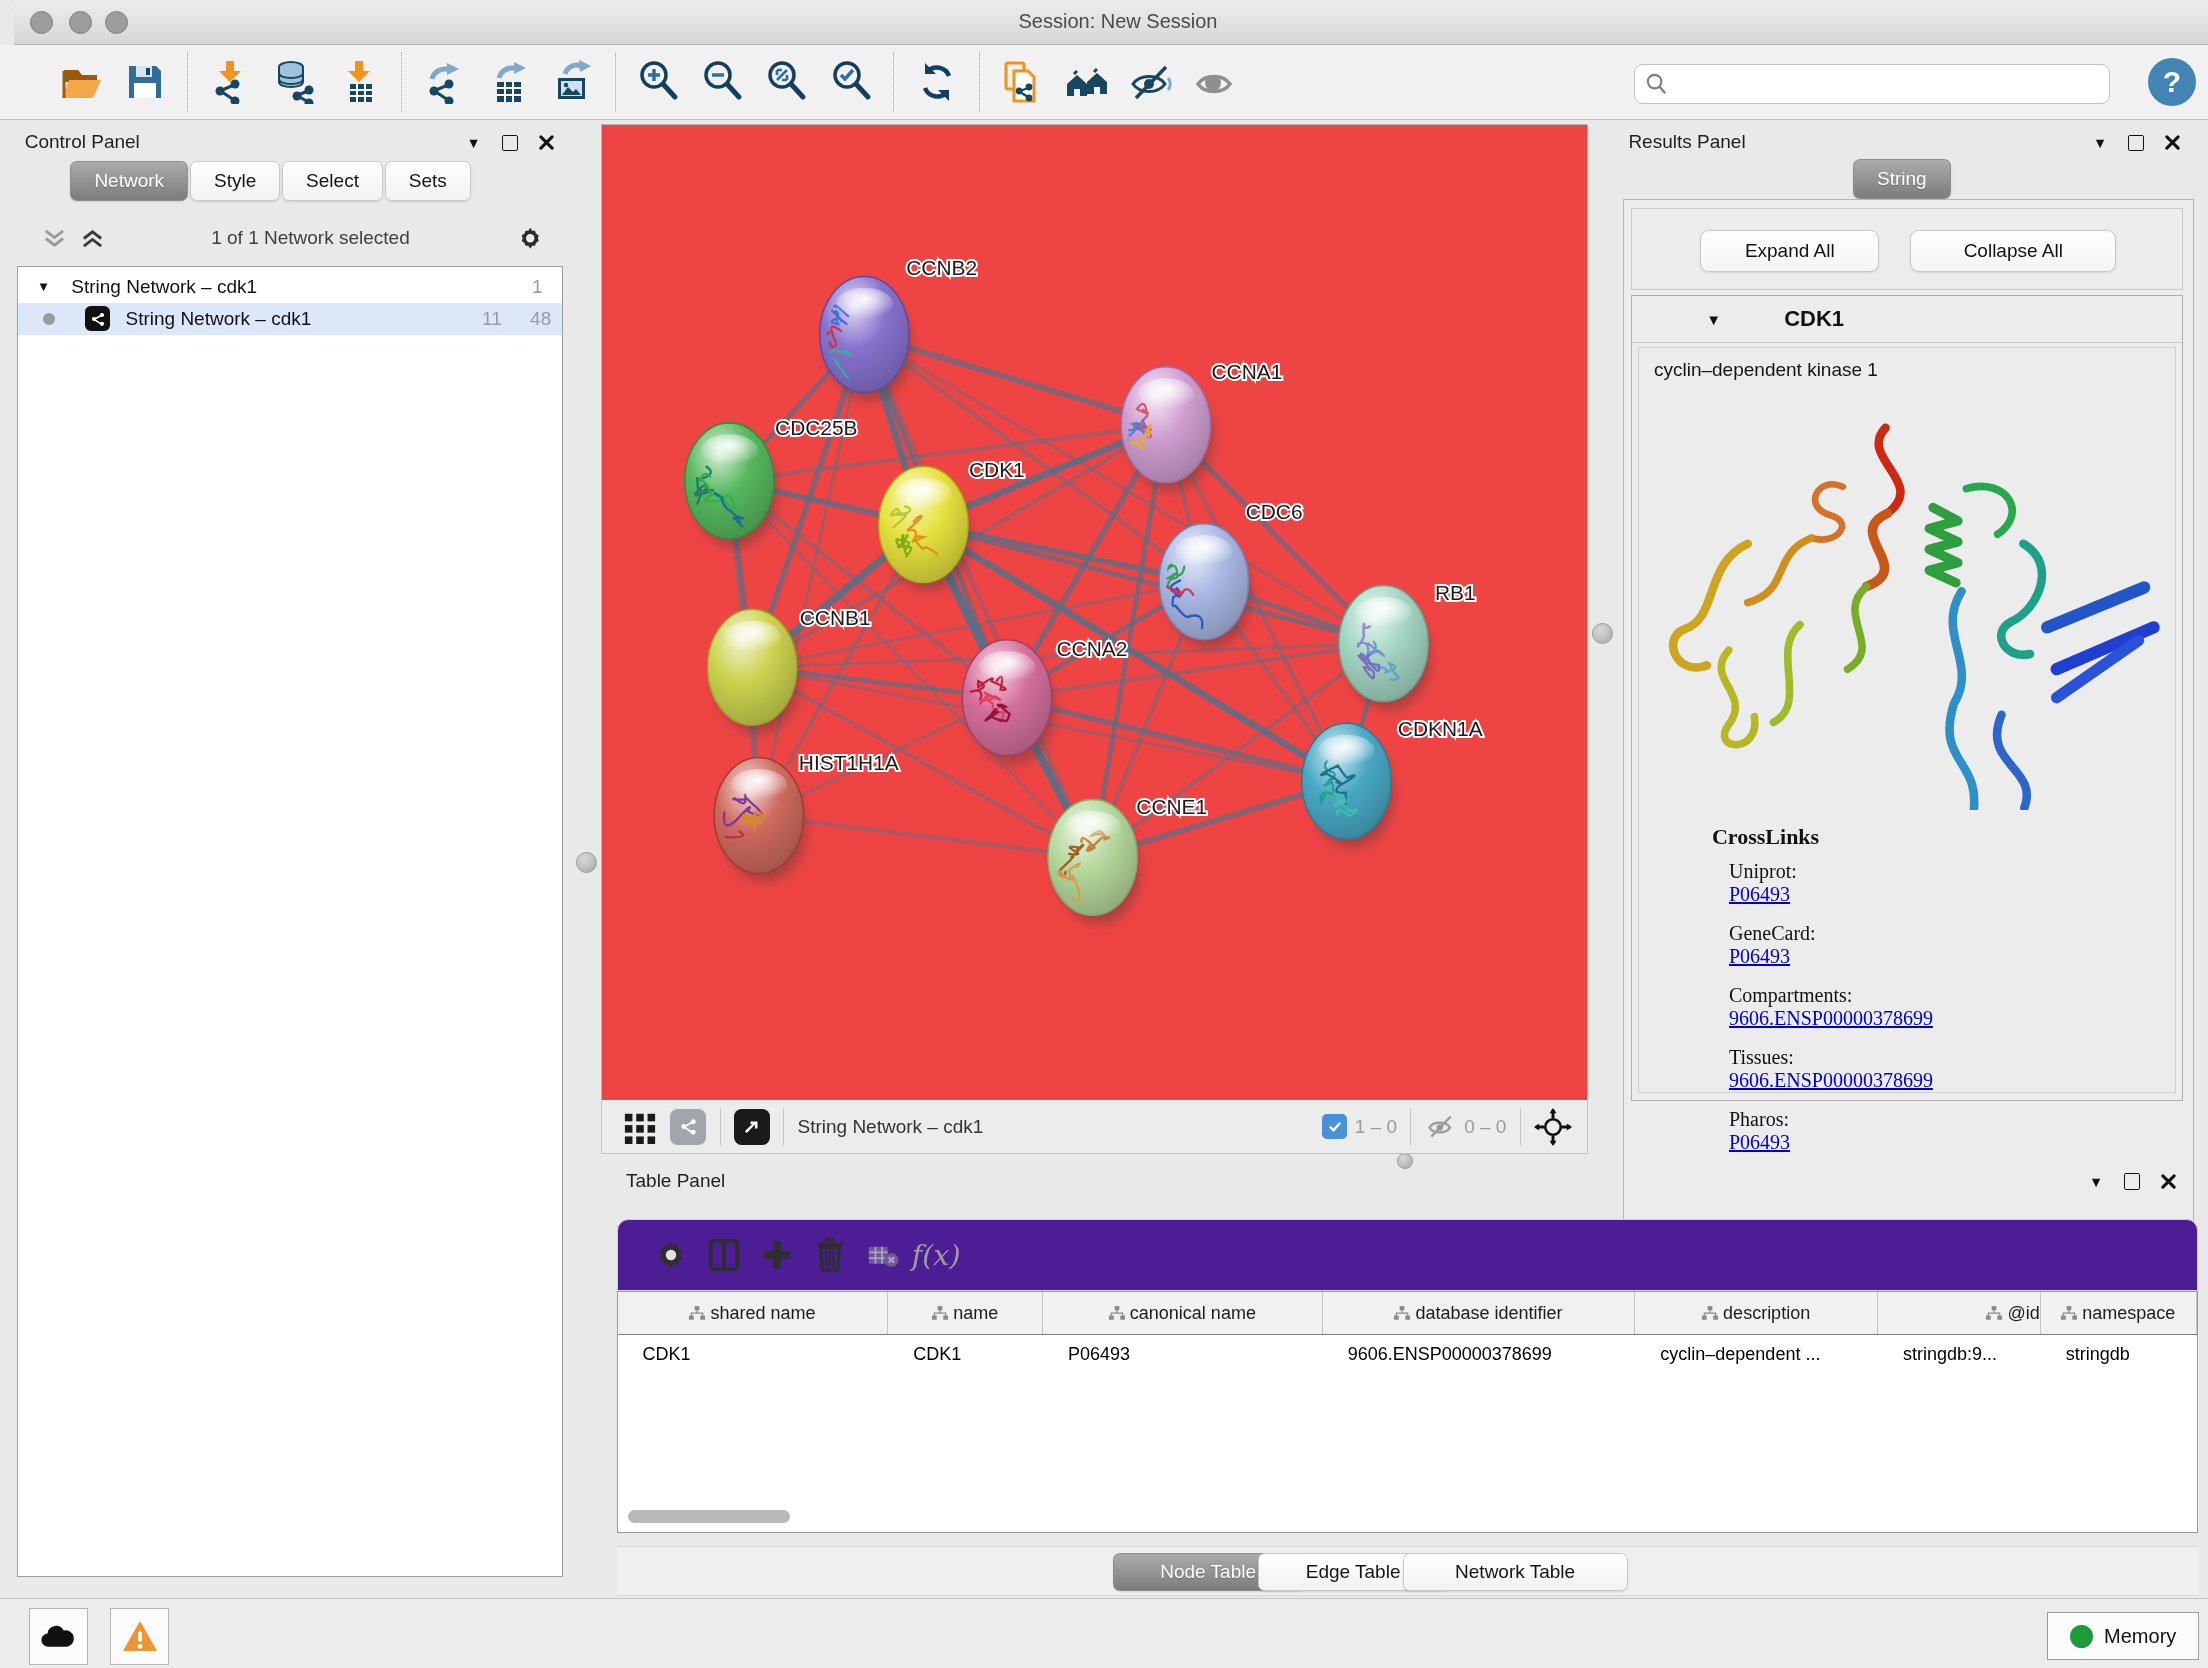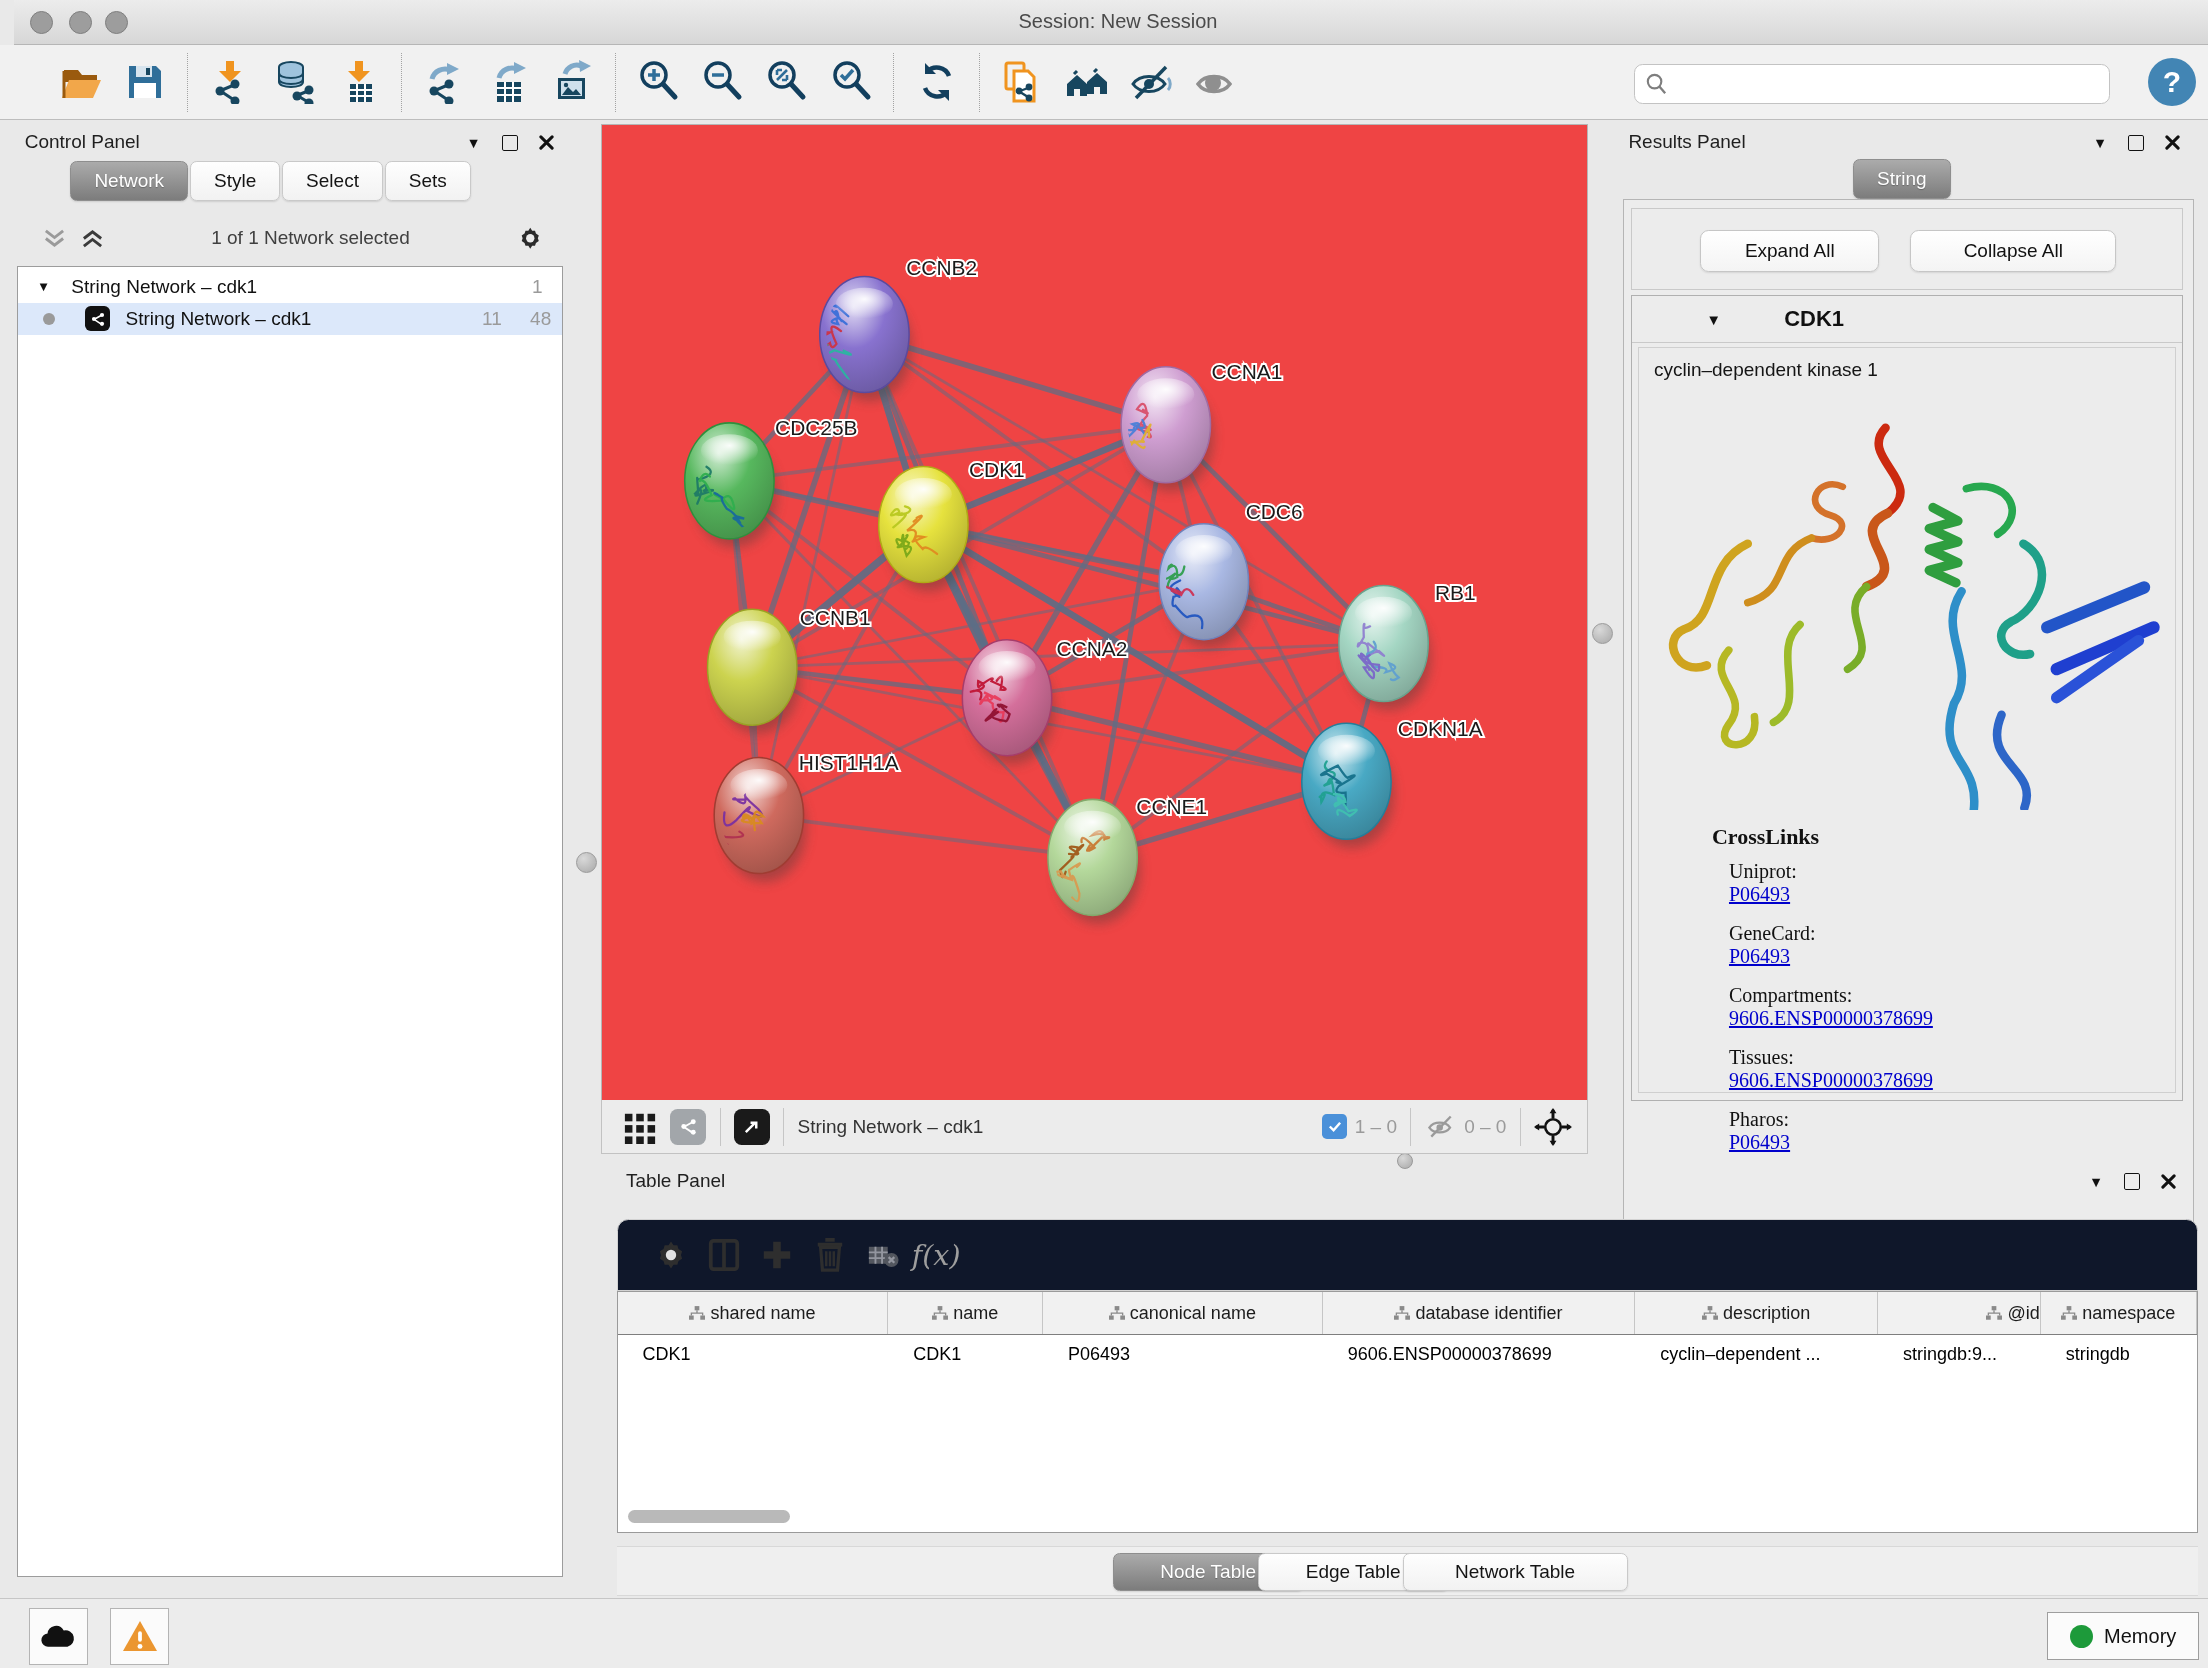--- a/index.html
+++ b/index.html
@@ -52,21 +52,21 @@
   #rp-inner{position:absolute;left:5.7px;top:51px;width:536px;height:744px;border:1px solid #cfcfcf;}
   #rp-desc{position:absolute;left:15px;top:11.4px;font-size:19px;color:#151515;}
   #protein-img{position:absolute;left:9.5px;top:53px;}
   #crosslinks{position:absolute;left:14px;top:476px;width:100%;font-family:"Liberation Serif",serif;}
   #cl-head{font-size:22px;font-weight:bold;color:#111;margin-left:59px;margin-bottom:9.5px;}
   .clrow{display:flex;margin-left:76px;margin-bottom:16px;font-size:20px;flex-direction:column;}
   .cllabel{width:190px;color:#111;}
   .cllink{color:#0000cc;text-decoration:underline;}
   
   #table-panel{position:absolute;left:609px;top:1162px;width:1600px;height:436px;}
-  #tp-toolbar{position:absolute;left:7.6px;top:57px;width:1581px;height:72px;background:#0f172a;border:1px solid #d2d2d2;border-radius:11.4px 11.4px 0 0;display:flex;align-items:center;padding-left:27px;box-sizing:border-box;}
+  #tp-toolbar{position:absolute;left:7.6px;top:57px;width:1581px;height:72px;background:#4c1d95;border:1px solid #d2d2d2;border-radius:11.4px 11.4px 0 0;display:flex;align-items:center;padding-left:27px;box-sizing:border-box;}
   .tp-ic{width:53px;height:42px;display:flex;align-items:center;justify-content:center;}
   #fx-icon{font-family:"DejaVu Serif",serif;font-style:italic;font-size:28.5px;color:#9e9e9e;}
   #tbl{position:absolute;left:7.6px;top:129px;width:1581px;height:242px;background:#fff;border:1px solid #9a9a9a;box-sizing:border-box;}
   #tbl-head{display:flex;height:42px;background:#f1f1f1;border-bottom:1.9px solid #7e7e7e;}
   .th{display:flex;align-items:center;justify-content:center;gap:5px;font-size:18px;color:#1c1c1c;border-right:1px solid #c6c6c6;box-sizing:border-box;overflow:hidden;white-space:nowrap;}
   #tbl-row{display:flex;height:38px;}
   .td{font-size:18px;color:#000;padding-left:25px;display:flex;align-items:center;box-sizing:border-box;overflow:hidden;white-space:nowrap;}
   #hscroll{position:absolute;left:19px;top:348px;width:162px;height:13.3px;border-radius:6.7px;background:#b9b9b9;}
   #tp-tabs{position:absolute;left:7.6px;top:384px;width:1581px;height:48px;background:#efefef;border-top:1px solid #d8d8d8;border-bottom:1px solid #d8d8d8;}
   #tp-tabs .tab{position:absolute;top:5.7px;height:36px;}

